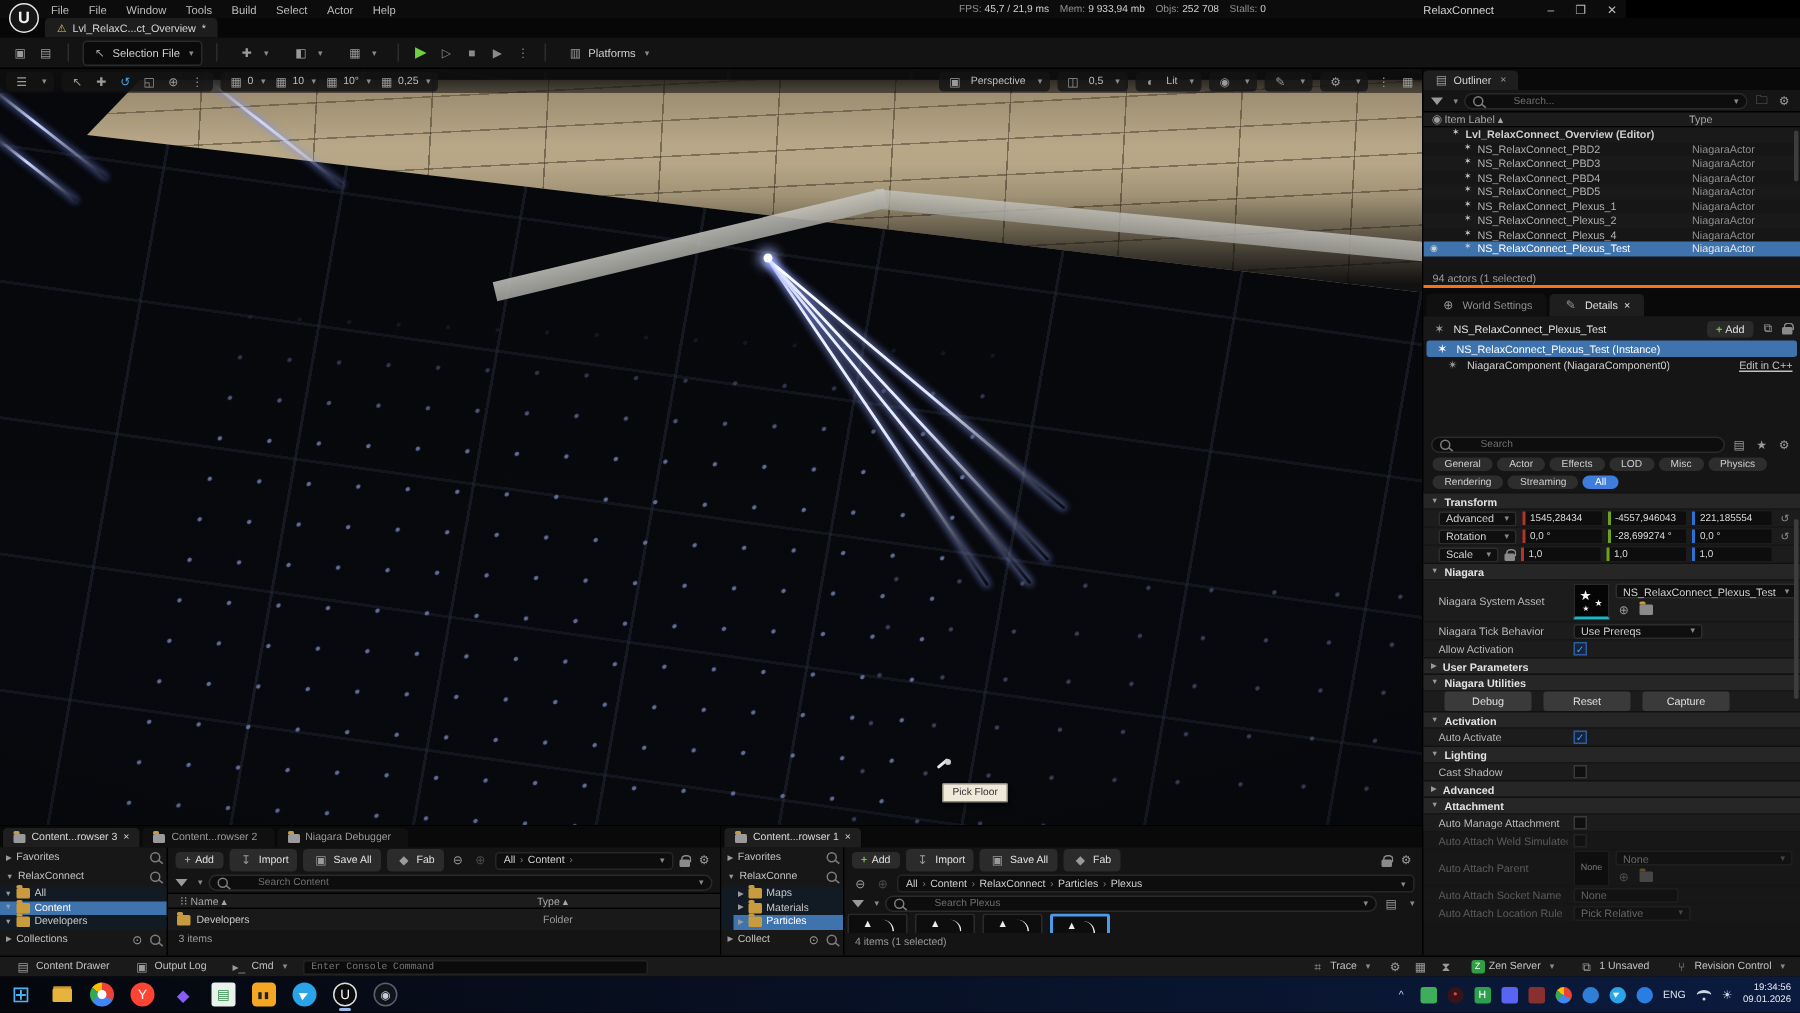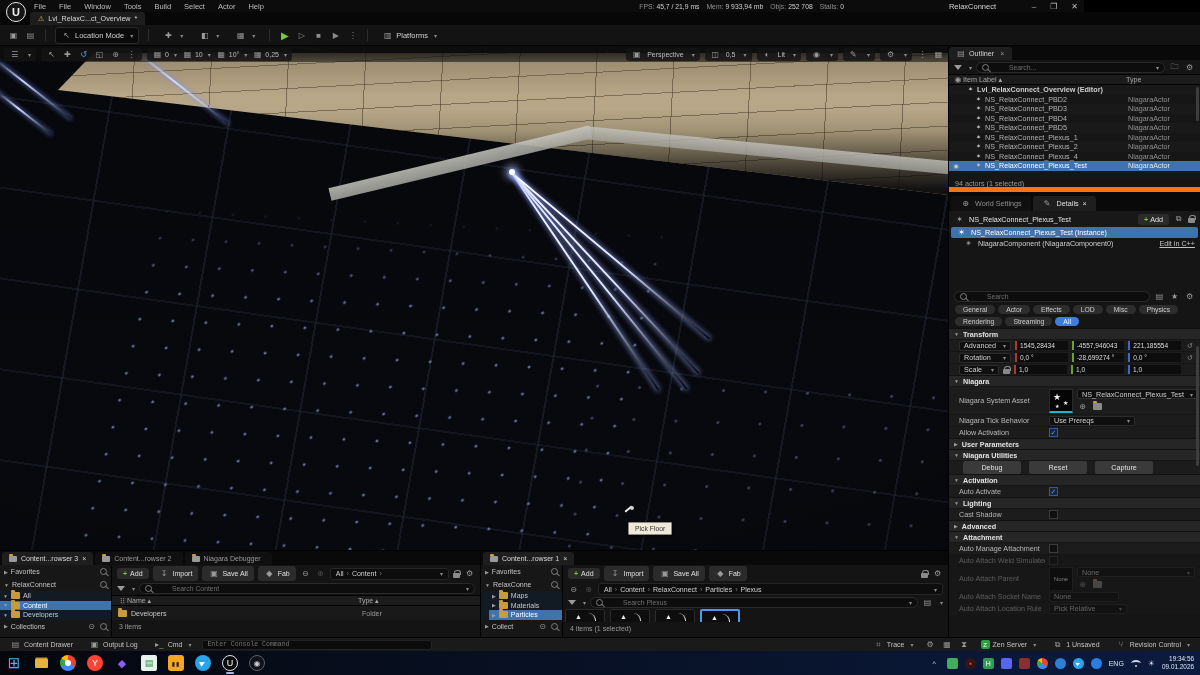--- a/index.html
+++ b/index.html
@@ -109,21 +109,21 @@
   .o-row.selected{background:#3e73ae;color:#fff}
   .o-row.level{color:#cfcfcf;font-weight:bold}
   .o-row .o-eye{width:10px;font-size:6px;color:#cfcfcf;visibility:hidden;flex:none;text-align:center}
   .o-row.selected .o-eye{visibility:visible}
   .o-ic{width:7px;height:7px;flex:none;margin:0 3px 0 14px;color:#cfcfcf;font-size:6px;line-height:7px;text-align:center}
   .o-row.level .o-ic{margin-left:6px;color:#d8d8d8}
   .o-label{flex:1;white-space:nowrap;overflow:hidden}
   .o-type{width:70px;color:#8f8f8f;white-space:nowrap;overflow:hidden}
   .o-row.selected .o-type{color:#e6e6e6}
   .o-scroll{position:absolute;right:1px;top:2px;width:3px;height:34px;background:#3d3d3d;border-radius:2px}
-  .o-footer{height:12px;display:flex;align-items:center;padding:0 6px;color:#9a9a9a;background:#151515;border-bottom:5px solid #f97316;flex:none}
+  .o-footer{height:12px;display:flex;align-items:center;padding:0 6px;color:#9a9a9a;background:#151515;border-bottom:2px solid #f97316;flex:none}
 
   .d-tabbar{height:19px;background:#090909;display:flex;align-items:flex-end;gap:2px;padding-left:2px;flex:none}
   .d-tab{display:flex;align-items:center;gap:4px;height:15px;padding:0 9px;border-radius:3px 3px 0 0;font-size:7.2px}
   .d-tab.active{background:#1e1e1e;color:#e0e0e0}
   .d-tab.inactive{background:#101010;color:#8f8f8f}
   .d-head{height:16px;display:flex;align-items:center;gap:4px;padding:0 5px;background:#181818;flex:none}
   .addbtn{display:flex;align-items:center;gap:2px;background:#2b2b2b;border-radius:3px;padding:1px 6px;color:#e0e0e0}
   .addbtn .plus{color:#7dc243;font-weight:bold}
   .comp{height:11px;display:flex;align-items:center;gap:4px;padding:0 5px;color:#cfcfcf;flex:none}
   .comp.selected{background:#3e73ae;color:#fff;border-radius:2px;margin:0 2px}
@@ -256,21 +256,21 @@
       <span>*</span>
   </div>
 </div>
 
 <div class="abs toolbar">
   <span class="gi">▣</span>
   <span class="gi">▤</span>
   <div class="sep"></div>
   <div class="tbtn dark">
     <span class="gi">↖</span>
-    <span>Location Mode</span>
+    <span>Selection File</span>
       <span class="caret">▾</span>
   </div>
   <div class="sep"></div>
   <div class="tbtn">
       <span class="gi">✚</span>
       <span class="caret">▾</span>
     </div>
   <div class="tbtn">
       <span class="gi">◧</span>
       <span class="caret">▾</span>

